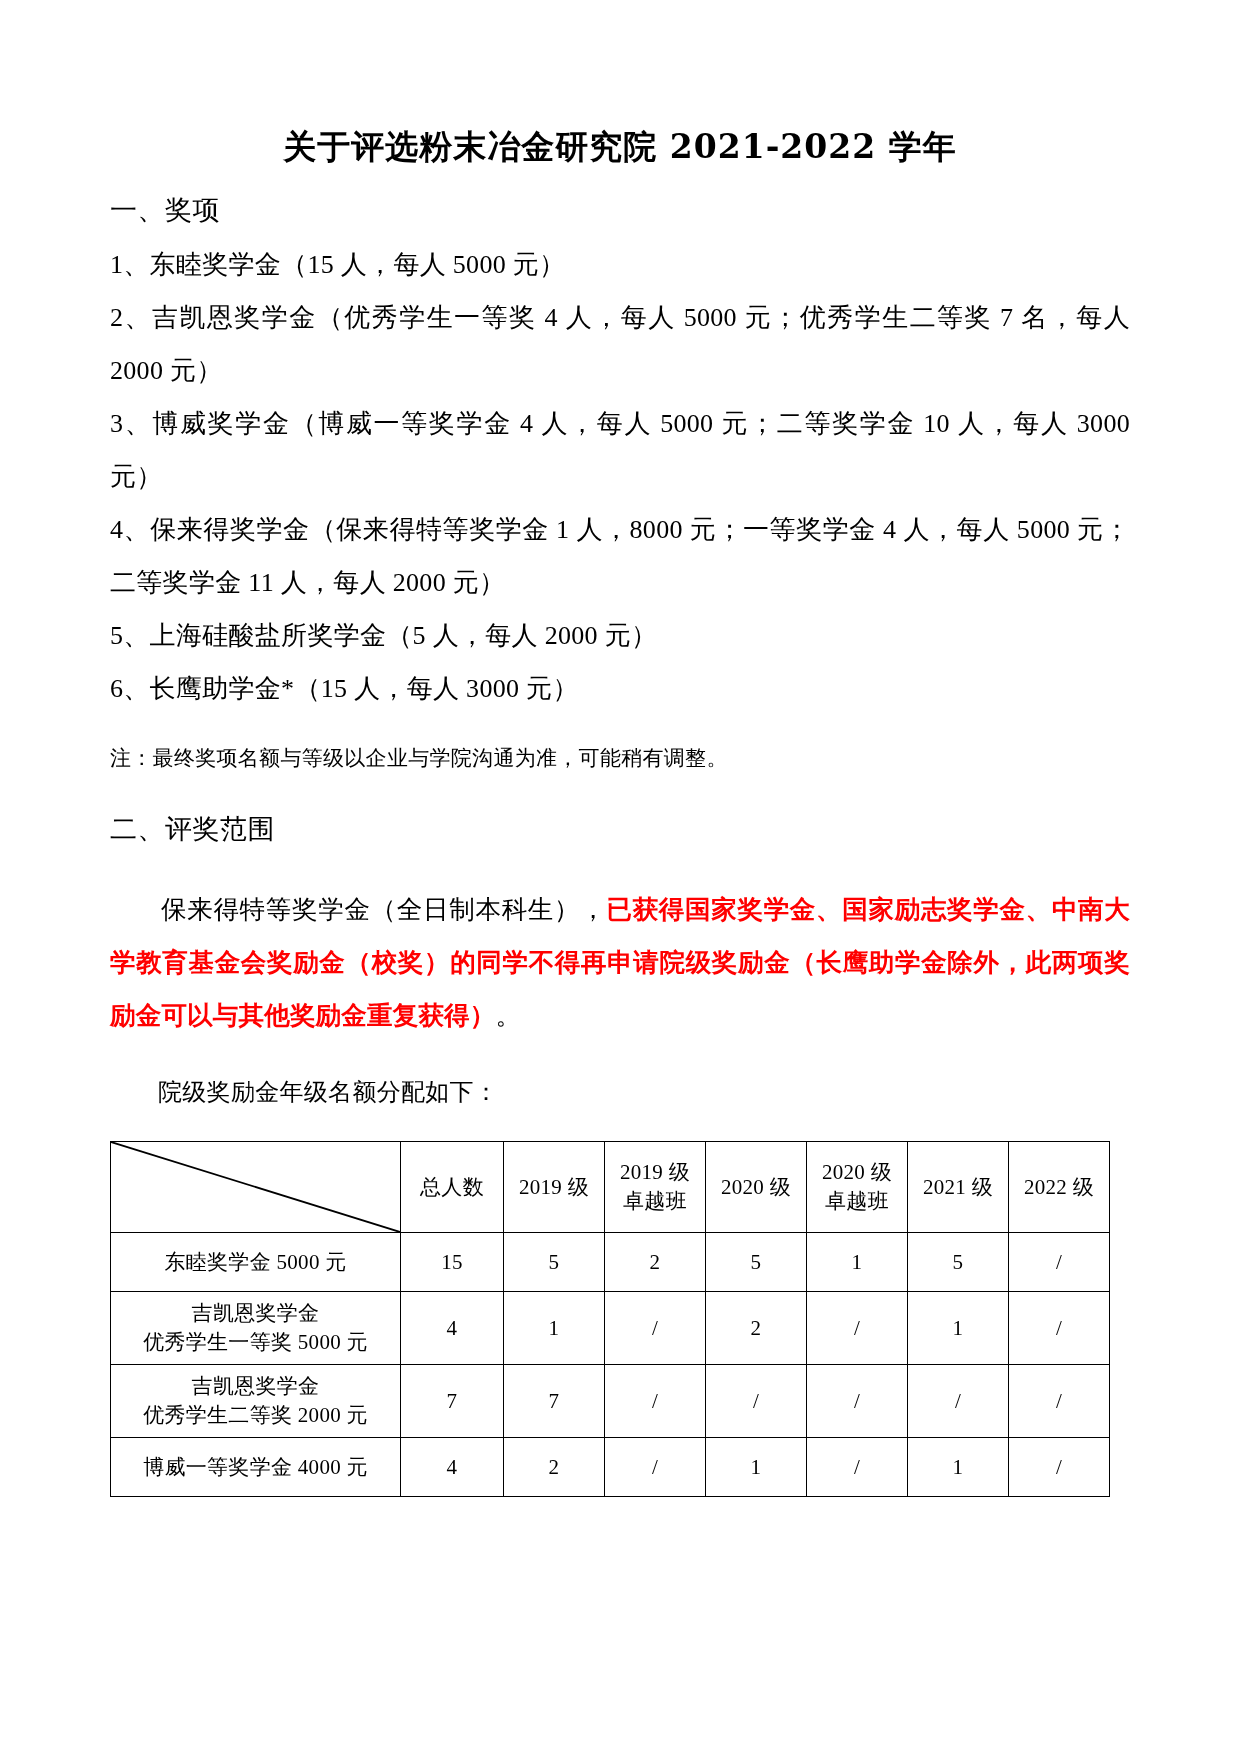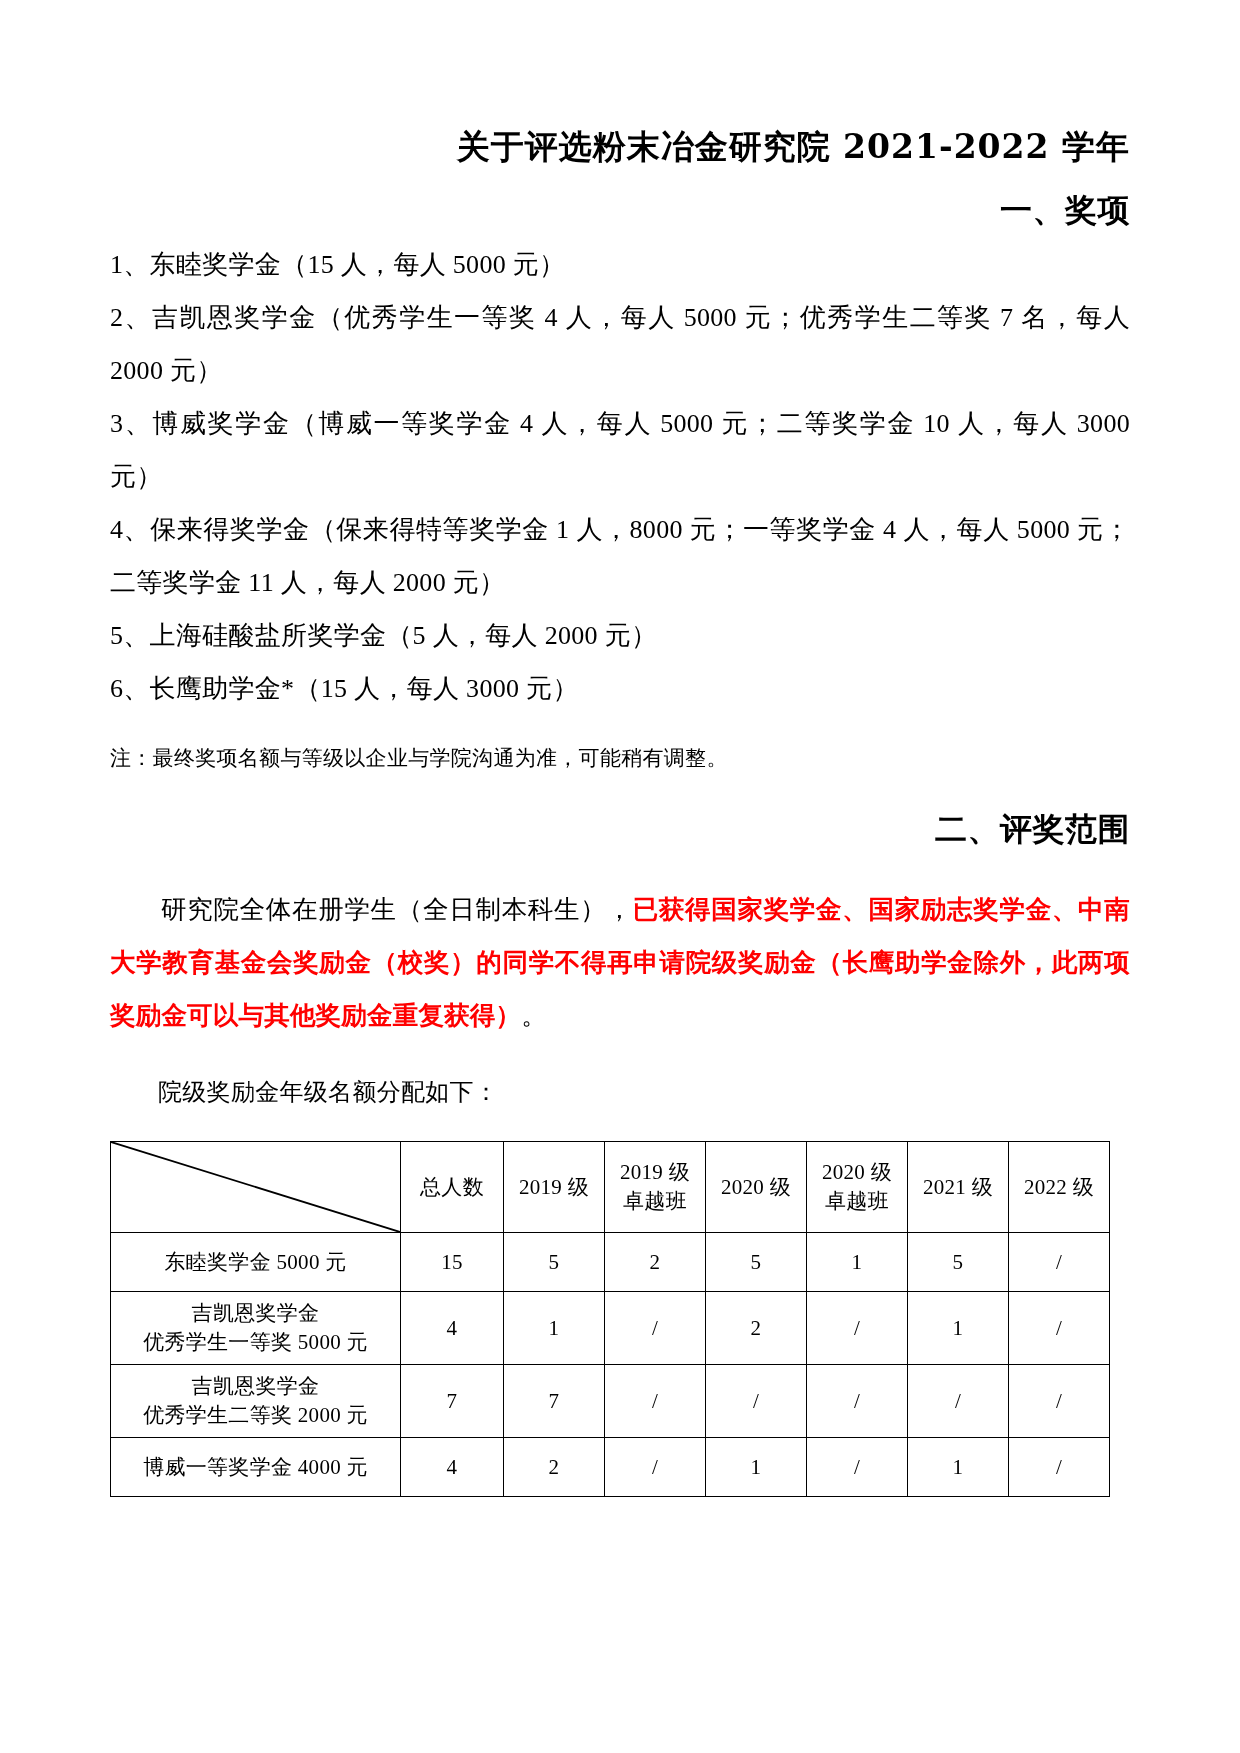--- a/index.html
+++ b/index.html
@@ -18,47 +18,46 @@
   .page {
     box-sizing: border-box;
     width: 1240px;
     height: 1753px;
     padding: 118px 110px 0 110px;
     background: #ffffff;
   }
 
   
   .doc-title {
-    text-align: right;
+    text-align: center;
     font-family: "DejaVu Serif", "Liberation Serif", serif;
     font-weight: bold;
     font-size: 33px;
     line-height: 58px;
     letter-spacing: 1px;
   }
   .doc-title .t-line { display: block; }
 
   
   .para {
     font-size: 25.5px;
     line-height: 53px;
     text-align: justify;
     text-justify: inter-ideograph;
     letter-spacing: 0.4px;
   }
   .para.indent { text-indent: 2em; }
 
   .section-head {
     font-family: "DejaVu Sans", "Liberation Sans", sans-serif;
-    font-weight: bold;
-    font-size: 32px;
+    font-weight: normal;
+    font-size: 27px;
     line-height: 56px;
     letter-spacing: 0.5px;
     margin-top: 6px;
-    text-align: right;
   }
 
   .list {
     margin: 0;
     padding: 0;
     list-style: none;
   }
   .list li {
     font-size: 26px;
     line-height: 53px;
@@ -151,21 +150,21 @@
     <li>3、博威奖学金（博威一等奖学金 4 人，每人 5000 元；二等奖学金 10 人，每人 3000 元）</li>
     <li>4、保来得奖学金（保来得特等奖学金 1 人，8000 元；一等奖学金 4 人，每人 5000 元；二等奖学金 11 人，每人 2000 元）</li>
     <li>5、上海硅酸盐所奖学金（5 人，每人 2000 元）</li>
     <li>6、长鹰助学金*（15 人，每人 3000 元）</li>
   </ul>
 
   <p class="note">注：最终奖项名额与等级以企业与学院沟通为准，可能稍有调整。</p>
 
   <div class="section-head">二、评奖范围</div>
 
-  <p class="scope-para"><span>研究院全体在册学生（全日制本科生），</span><span class="red">已获得国家奖学金、国家励志奖学金、中南大学教育基金会奖励金（校奖）的同学不得再申请院级奖励金（长鹰助学金除外，此两项奖励金可以与其他奖励金重复获得）</span><span>。</span></p>
+  <p class="scope-para"><span>保来得特等奖学金（全日制本科生），</span><span class="red">已获得国家奖学金、国家励志奖学金、中南大学教育基金会奖励金（校奖）的同学不得再申请院级奖励金（长鹰助学金除外，此两项奖励金可以与其他奖励金重复获得）</span><span>。</span></p>
 
   <p class="table-intro">院级奖励金年级名额分配如下：</p>
 
   <table class="quota">
     <colgroup>
       <col class="c-label">
         <col class="c-total">
         <col class="c-yr">
         <col class="c-yr">
         <col class="c-yr">

